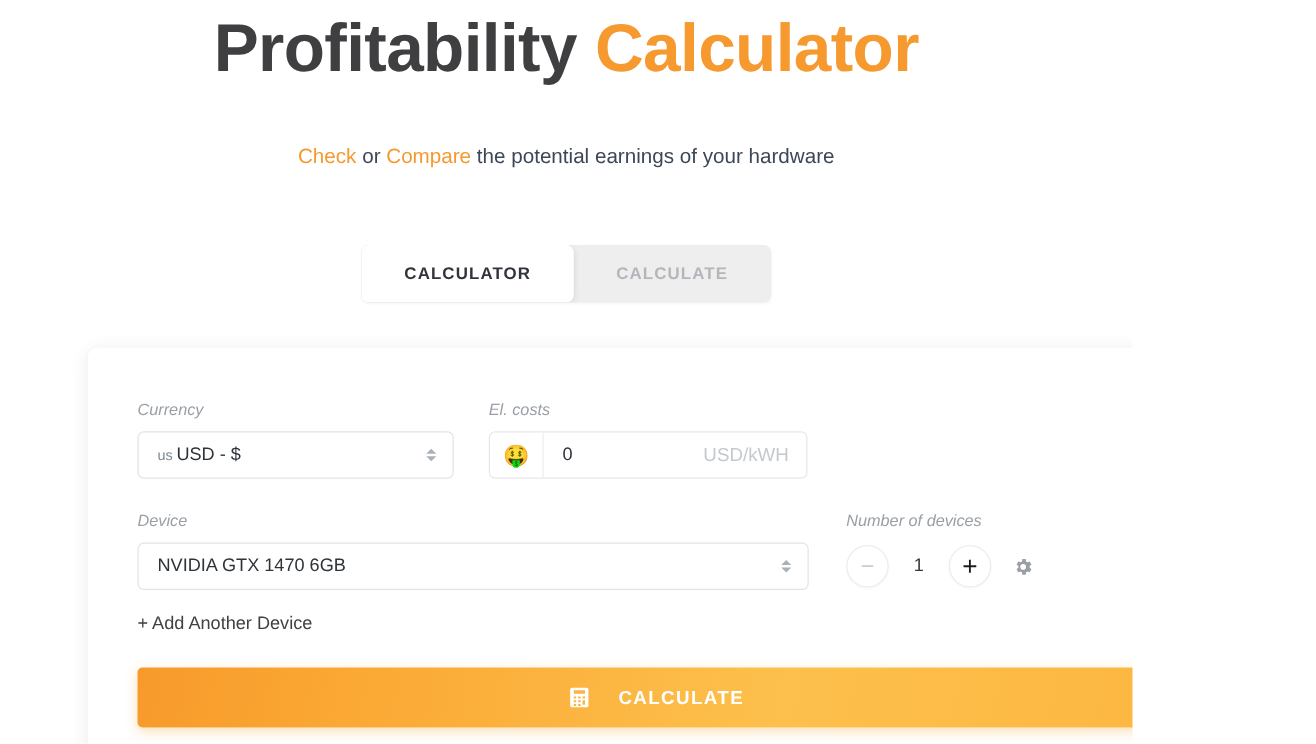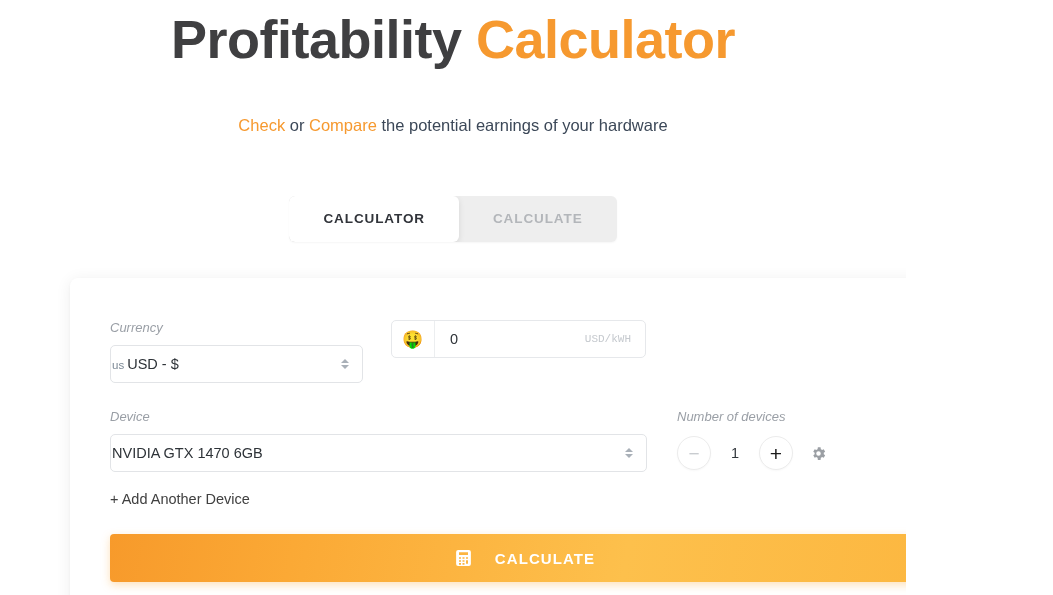--- a/index.html
+++ b/index.html
@@ -152,21 +152,21 @@
 
   .select-box {
     position: relative;
     width: 100%;
     height: 38px;
     border: 1px solid #e2e4e7;
     border-radius: 5px;
     background: #ffffff;
     display: flex;
     align-items: center;
-    padding: 0 30px 0 1px;
+    padding: 0 30px 0 15px;
     cursor: pointer;
   }
   .select-value {
     font-size: 14.5px;
     color: #2e3338;
     white-space: nowrap;
     overflow: hidden;
     text-overflow: ellipsis;
   }
   .select-value .cc {
@@ -229,24 +229,23 @@
     width: 100%;
     font-size: 14.5px;
     color: #2e3338;
     font-family: "Liberation Sans", sans-serif;
     background: transparent;
   }
   .input-suffix {
     display: flex;
     align-items: center;
     padding-right: 14px;
-    font-size: 11px;
+    font-size: 15px;
     color: #c5c9ce;
     white-space: nowrap;
-    font-family: Liberation Mono, monospace;
   }
 
   
   .row-2 {
     display: flex;
     margin-top: 26px;
   }
   .col-device { width: 537px; }
   .col-devcount {
     margin-left: 30px;
@@ -363,20 +362,21 @@
             <span class="cc">us</span><span>USD - $</span>
           </div>
           <div class="select-arrows">
             <span class="up"></span>
               <span class="down"></span>
           </div>
         </div>
       </div>
 
       <div class="col-elcosts">
+        <div class="field-label">El. costs</div>
         <div class="input-group">
           <div class="input-prefix">🤑</div>
           <div class="input-main">
             <input type="text" value="0" style="">
           </div>
           <div class="input-suffix">USD/kWH</div>
         </div>
       </div>
 
     </div>

